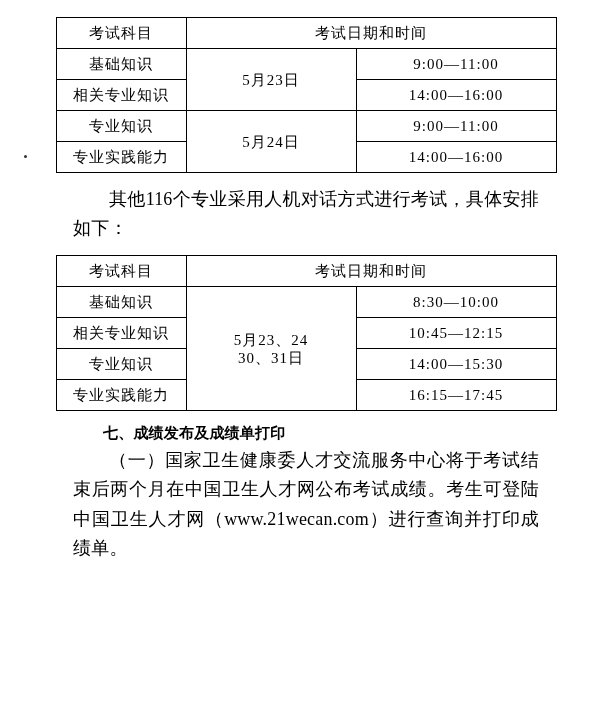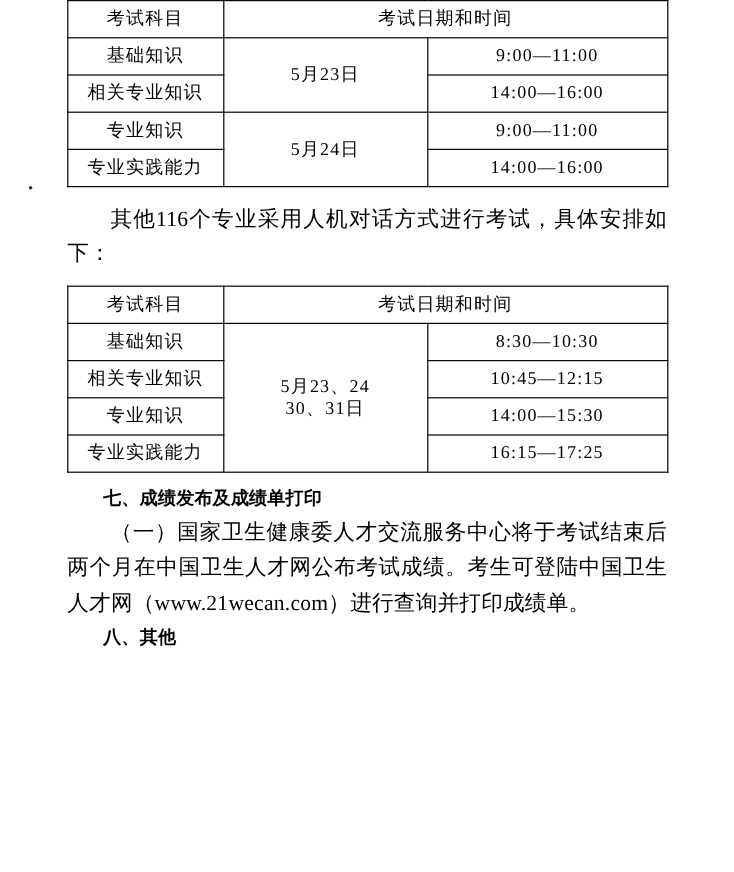--- a/index.html
+++ b/index.html
@@ -12,21 +12,21 @@
     background: #ffffff;
     font-family: "Liberation Serif", "DejaVu Serif", serif;
     color: #000000;
     overflow: hidden;
     position: relative;
   }
   .page {
     position: relative;
     width: 612px;
     height: 628px;
-    padding: 0;
+    padding: 17px;
     box-sizing: border-box;
   }
   .stray-dot {
     position: absolute;
     left: 24px;
     top: 155px;
     width: 3px;
     height: 3px;
     background: #333;
     border-radius: 50%;
@@ -133,41 +133,40 @@
       <tr>
         <td>考试科目</td>
         <td colspan="2">考试日期和时间</td>
       </tr>
       <tr>
         <td>基础知识</td>
         <td rowspan="4">
           <div>5月23、24</div>
           <div>30、31日</div>
         </td>
-        <td class="time-cell">8:30—10:30</td>
+        <td class="time-cell">8:30—10:00</td>
       </tr>
       <tr>
         <td>相关专业知识</td>
         <td class="time-cell">10:45—12:15</td>
       </tr>
       <tr>
         <td>专业知识</td>
         <td class="time-cell">14:00—15:30</td>
       </tr>
       <tr>
         <td>专业实践能力</td>
-        <td class="time-cell">16:15—17:25</td>
+        <td class="time-cell">16:15—17:45</td>
       </tr>
     </tbody>
   </table>
 
   <div class="gap-sm"></div>
 
   <h3 class="section-heading">七、成绩发布及成绩单打印</h3>
 
   <p class="body-text indent2">（一）国家卫生健康委人才交流服务中心将于考试结束后两个月在中国卫生人才网公布考试成绩。考生可登陆中国卫生人才网（www.21wecan.com）进行查询并打印成绩单。</p>
 
 
-  <h3 class="section-heading">八、其他</h3>
 
 
 
 </div>
 
 </body></html>

